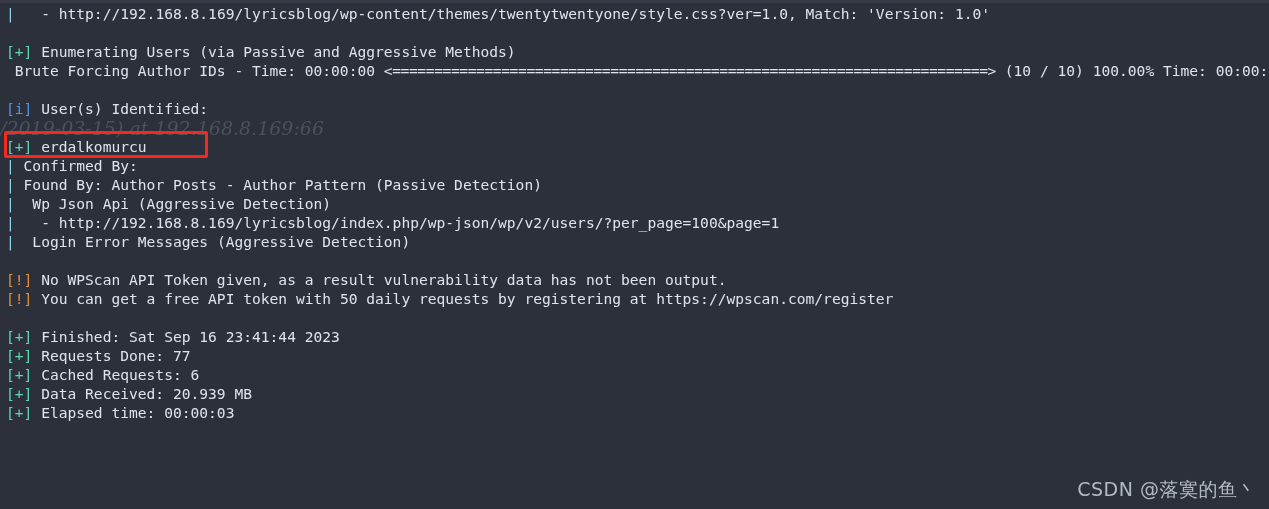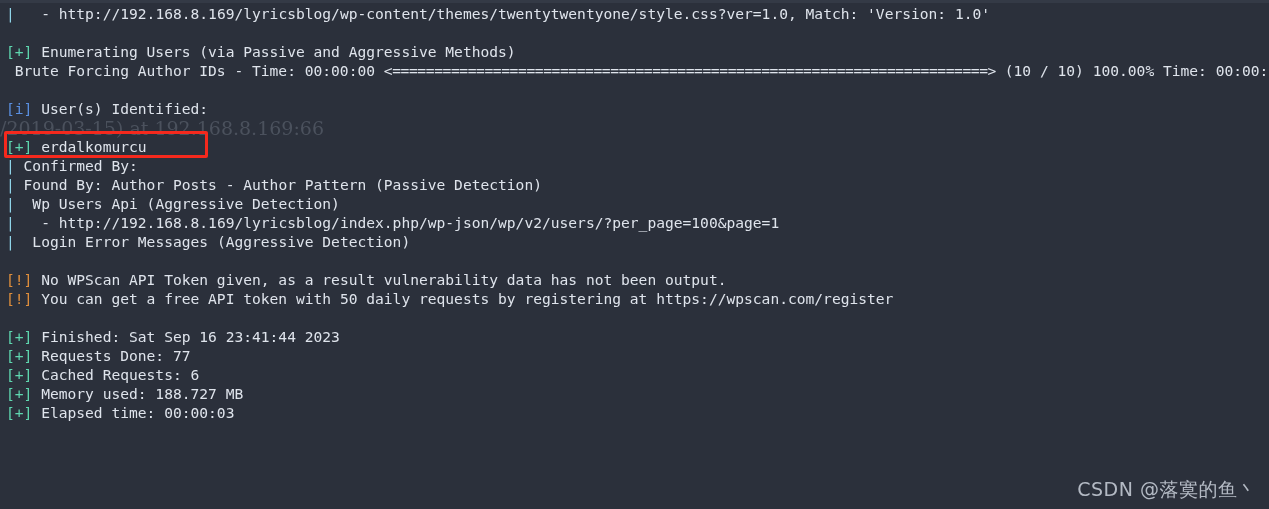--- a/index.html
+++ b/index.html
@@ -51,20 +51,21 @@
   .tok-warn   { color: #e08f3c; }
   .tok-pipe   { color: #8fd4e8; }
   .tok-text   { color: #dfe4ec; }
 
   
   #ghost-watermark {
     position: absolute;
     left: 0px;
     top: 117px;
     font-family: "DejaVu Serif", "Liberation Serif", serif;
+    font-style: italic;
     font-size: 19px;
     line-height: 22px;
     color: rgba(150,158,172,0.30);
     white-space: pre;
     pointer-events: none;
     z-index: 1;
   }
 
   
   #user-highlight-box {
@@ -125,21 +126,21 @@
 
     <div class="blank"></div>
 
     <div class="line"><span class="tok-plus">[+]</span><span class="tok-text"> erdalkomurcu</span></div>
 
     <div class="line"><span class="tok-pipe">|</span><span class="tok-text"> Confirmed By:</span></div>
 
     <div class="line"><span class="tok-pipe">|</span><span class="tok-text"> Found By: Author Posts - Author Pattern (Passive Detection)</span></div>
 
 
-    <div class="line"><span class="tok-pipe">|</span><span class="tok-text">  Wp Users Api (Aggressive Detection)</span></div>
+    <div class="line"><span class="tok-pipe">|</span><span class="tok-text">  Wp Json Api (Aggressive Detection)</span></div>
 
     <div class="line"><span class="tok-pipe">|</span><span class="tok-text">   - http://192.168.8.169/lyricsblog/index.php/wp-json/wp/v2/users/?per_page=100&amp;page=1</span></div>
 
 
     <div class="line"><span class="tok-pipe">|</span><span class="tok-text">  Login Error Messages (Aggressive Detection)</span></div>
 
     <div class="blank"></div>
 
     <div class="line"><span class="tok-warn">[!]</span><span class="tok-text"> No WPScan API Token given, as a result vulnerability data has not been output.</span></div>
 
@@ -147,22 +148,22 @@
 
     <div class="blank"></div>
 
     <div class="line"><span class="tok-plus">[+]</span><span class="tok-text"> Finished: Sat Sep 16 23:41:44 2023</span></div>
 
     <div class="line"><span class="tok-plus">[+]</span><span class="tok-text"> Requests Done: 77</span></div>
 
     <div class="line"><span class="tok-plus">[+]</span><span class="tok-text"> Cached Requests: 6</span></div>
 
 
+    <div class="line"><span class="tok-plus">[+]</span><span class="tok-text"> Data Received: 20.939 MB</span></div>
 
-    <div class="line"><span class="tok-plus">[+]</span><span class="tok-text"> Memory used: 188.727 MB</span></div>
 
     <div class="line"><span class="tok-plus">[+]</span><span class="tok-text"> Elapsed time: 00:00:03</span></div>
 
   </div>
 
   <div id="csdn-watermark">CSDN @落寞的鱼丶</div>
 
 </div>
 
 </body></html>

